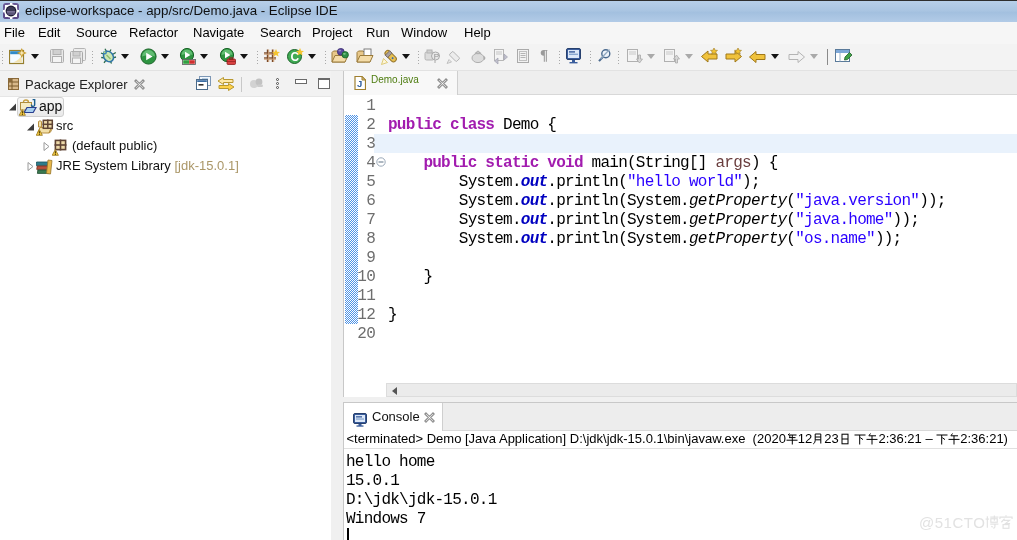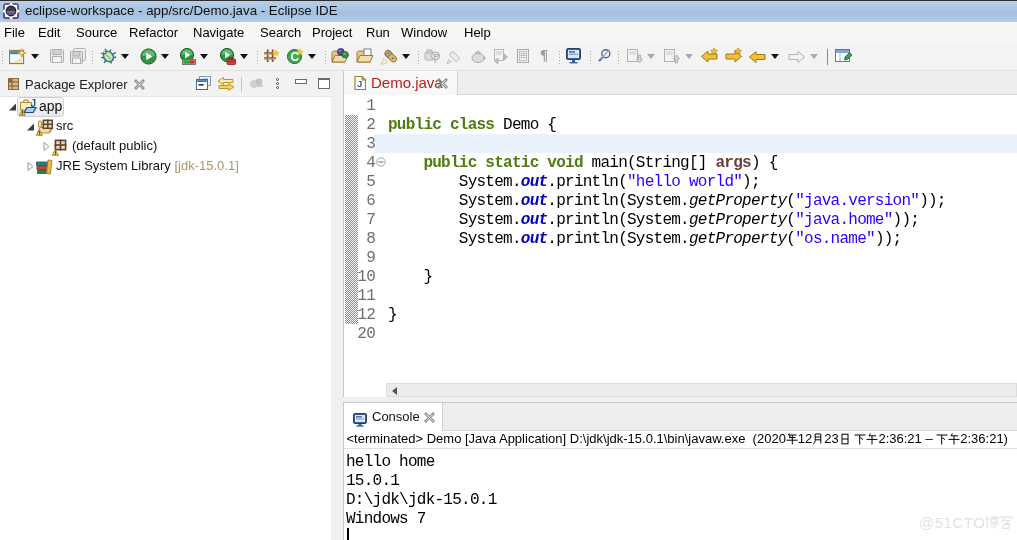--- a/index.html
+++ b/index.html
@@ -31,25 +31,25 @@
   #edtab1 { left:0; top:0; width:114px; height:24px; background:#f8f8f8; border-right:1px solid #cfcfcf; }
   #edbody { left:0; top:24px; width:673px; height:288px; background:#fff; }
   #annot { left:0; top:0; width:13px; height:288px; background:#fff; }
   #rangebar { left:1px; top:19.5px; width:13px; height:209px;
      background:repeating-conic-gradient(#4e93e6 0% 25%, #ffffff 25% 50%);
      background-size:2px 2px; }
   #linenums { left:12px; top:0; width:19px; height:288px; color:#6e6e6e; }
   .ln { position:absolute; right:0; width:19px; text-align:right; font-family:"Liberation Mono",monospace; font-size:16px; letter-spacing:-0.75px; line-height:19px; }
   #codearea { left:31px; top:0; width:642px; height:288px; }
   .cl { position:absolute; left:13px; white-space:pre; font-family:"Liberation Mono",monospace; font-size:16px; letter-spacing:-0.75px; line-height:19px; color:#000; }
-  .kw { color:#4d7c0f; font-weight:bold; }
+  .kw { color:#a21caf; font-weight:bold; }
   .str { color:#2a00ff; }
   .sf { color:#0000c0; font-weight:bold; font-style:italic; }
   .sm { font-style:italic; }
-  .par { color:#6a3e3e;font-weight:bold; }
+  .par { color:#6a3e3e; }
   #consolepanel { left:343px; top:402px; width:674px; height:138px; background:#fff; border-left:1px solid #c8c8c8; border-top:1px solid #c8c8c8; }
   #ctabs { left:0; top:0; width:673px; height:28px; background:#ededed; border-bottom:1px solid #d8d8d8; }
   #ctab1 { left:0; top:0; width:99px; height:28px; background:#ffffff; border-right:1px solid #cfcfcf; }
   #cstatus { left:0; top:28px; width:673px; height:18px; background:#fff; border-bottom:1px solid #e0e0e0;
      font-size:13px; color:#000; white-space:nowrap; }
   .conline { position:absolute; left:2px; white-space:pre; font-family:"Liberation Mono",monospace; font-size:16px; letter-spacing:-0.75px; line-height:19px; color:#000; }
   #watermark { left:919px; top:514px; font-size:15px; color:#e2e2e2; letter-spacing:0.5px; }
   .cjk { vertical-align:-1.5px; }
 </style>
 </head>
@@ -413,21 +413,21 @@
     <div class="abs" style="left:56px;top:47px;font-size:13px;color:#111">src</div>
     <div class="abs" style="left:72px;top:67px;font-size:13px;color:#111">(default public)</div>
     <div class="abs" style="left:56px;top:87px;font-size:13px;color:#111">JRE System Library <span style="color:#ab9768">[jdk-15.0.1]</span></div>
   </div>
 </div>
 
 <div class="abs" id="editorpanel">
   <div class="abs" id="edtabs"></div>
   <div class="abs" id="edtab1"></div>
   <div class="abs" style="left:0;top:24px;width:114px;height:1px;background:#fcfcfc"></div>
-  <div class="abs" style="left:27px;top:3px;font-size:15px;color:#b91c1c">Demo.java</div>
+  <div class="abs" style="left:27px;top:3px;font-size:10px;color:#4d7c0f">Demo.java</div>
   <svg class="abs" style="left:10px;top:5px" width="12" height="14" viewBox="0 0 12 14">
     <path d="M1,0.5 L8,0.5 L11.5,4 L11.5,13.5 L1,13.5 Z" fill="#ffffff" stroke="#a08030" stroke-width="1.2"></path>
     <path d="M8,0.5 L8,4 L11.5,4 Z" fill="#d8c080" stroke="#a08030" stroke-width="1"></path>
     <text x="3" y="10.5" font-family="Liberation Sans" font-size="9.5" font-weight="bold" fill="#2f5e9e">J</text>
   </svg>
   <svg class="abs" style="left:93px;top:7px" width="11" height="11" viewBox="0 0 11 11">
     <path d="M2,0.8 L5.5,4.3 L9,0.8 L10.2,2 L6.7,5.5 L10.2,9 L9,10.2 L5.5,6.7 L2,10.2 L0.8,9 L4.3,5.5 L0.8,2 Z" fill="none" stroke="#8d8d8d" stroke-width="1.1"></path>
   </svg>
   <div class="abs" id="edbody">
     <div class="abs" id="annot">

